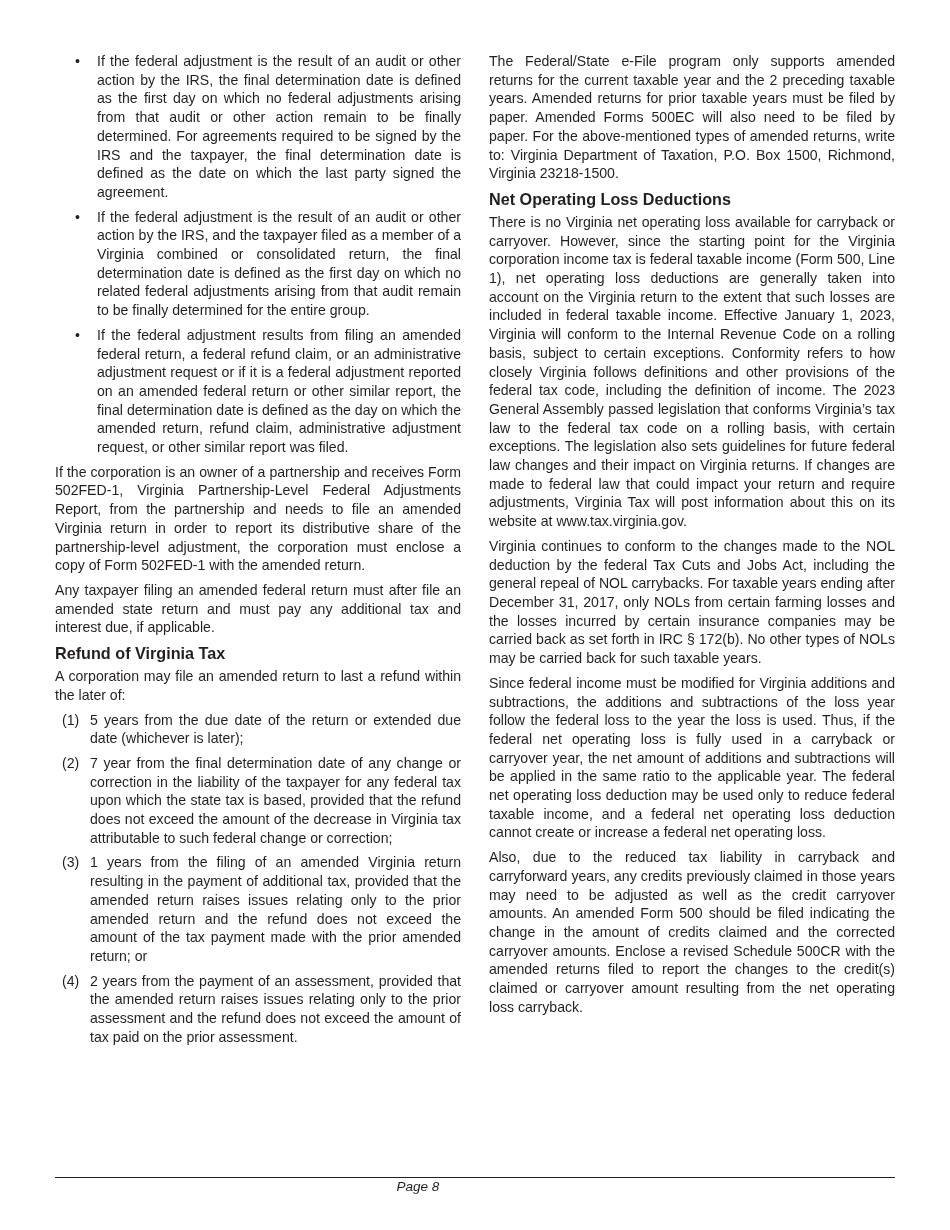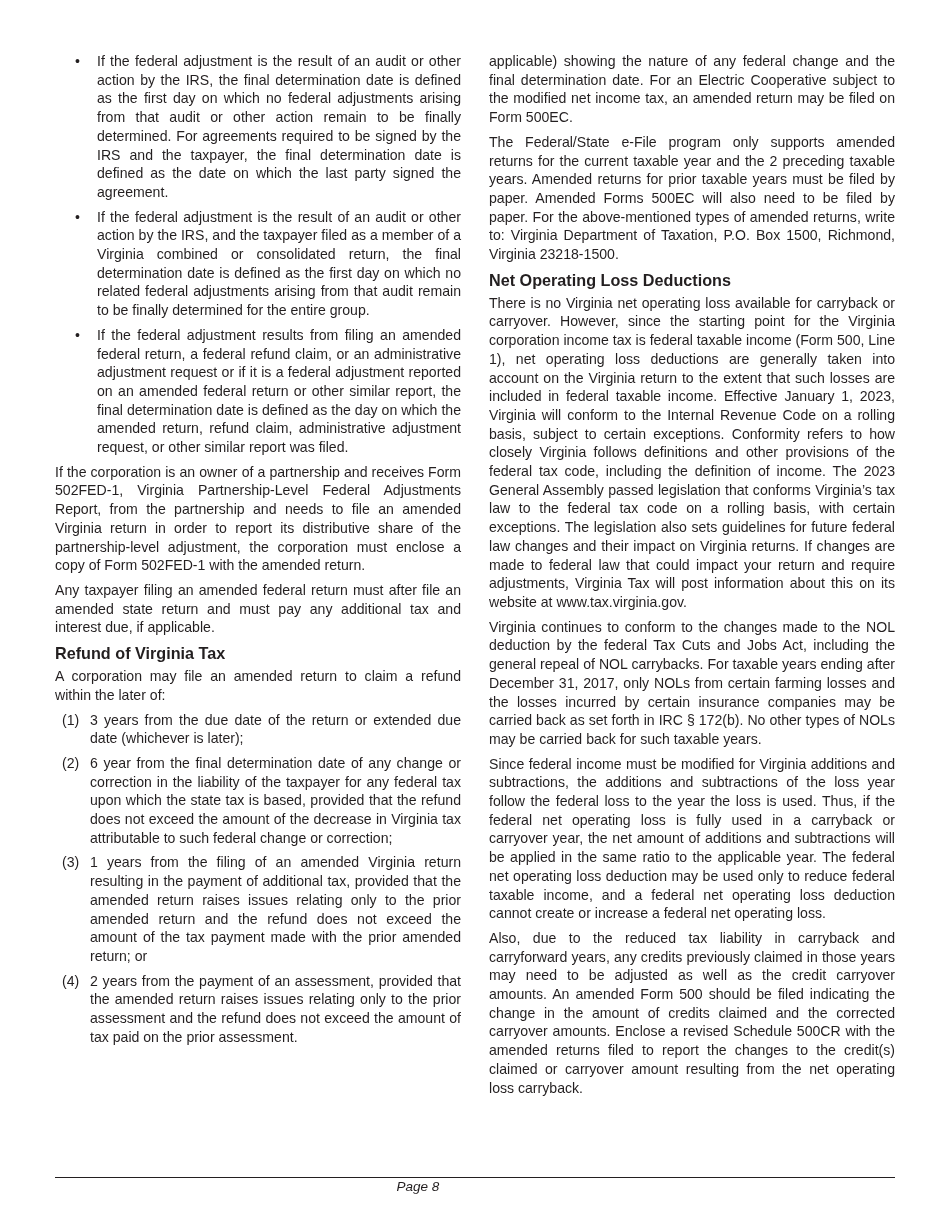--- a/index.html
+++ b/index.html
@@ -110,45 +110,44 @@
       <li>
         <span class="bullet">•</span>
         <span>If the federal adjustment results from filing an amended federal return, a federal refund claim, or an administrative adjustment request or if it is a federal adjustment reported on an amended federal return or other similar report, the final determination date is defined as the day on which the amended return, refund claim, administrative adjustment request, or other similar report was filed.</span>
       </li>
     </ul>
 
     <p>If the corporation is an owner of a partnership and receives Form 502FED-1, Virginia Partnership-Level Federal Adjustments Report, from the partnership and needs to file an amended Virginia return in order to report its distributive share of the partnership-level adjustment, the corporation must enclose a copy of Form 502FED-1 with the amended return.</p>
     <p>Any taxpayer filing an amended federal return must after file an amended state return and must pay any additional tax and interest due, if applicable.</p>
 
     <h2>Refund of Virginia Tax</h2>
-    <p>A corporation may file an amended return to claim a refund within the later of:</p>
+    <p>A corporation may file an amended return to last a refund within the later of:</p>
 
     <ol class="numbered">
       <li>
         <span class="num">(1)</span>
-        <span>3 years from the due date of the return or extended due date (whichever is later);</span>
+        <span>5 years from the due date of the return or extended due date (whichever is later);</span>
       </li>
       <li>
         <span class="num">(2)</span>
-        <span>6 year from the final determination date of any change or correction in the liability of the taxpayer for any federal tax upon which the state tax is based, provided that the refund does not exceed the amount of the decrease in Virginia tax attributable to such federal change or correction;</span>
+        <span>7 year from the final determination date of any change or correction in the liability of the taxpayer for any federal tax upon which the state tax is based, provided that the refund does not exceed the amount of the decrease in Virginia tax attributable to such federal change or correction;</span>
       </li>
       <li>
         <span class="num">(3)</span>
         <span>1 years from the filing of an amended Virginia return resulting in the payment of additional tax, provided that the amended return raises issues relating only to the prior amended return and the refund does not exceed the amount of the tax payment made with the prior amended return; or</span>
       </li>
       <li>
         <span class="num">(4)</span>
         <span>2 years from the payment of an assessment, provided that the amended return raises issues relating only to the prior assessment and the refund does not exceed the amount of tax paid on the prior assessment.</span>
       </li>
     </ol>
 
   </div>
 
   <div class="col col-right">
-    <p>applicable) showing the nature of any federal change and the final determination date. For an Electric Cooperative subject to the modified net income tax, an amended return may be filed on Form 500EC.</p>
 
     <p><span>The Federal/State e-File program only supports amended returns for the current taxable year and the 2 preceding taxable years. Amended returns for prior taxable years must be filed by paper. Amended Forms 500EC will also need to be filed by paper. For the above-mentioned types of amended returns, write to: </span><b>Virginia Department of Taxation, P.O. Box 1500, Richmond, Virginia 23218-1500.</b></p>
 
     <h2>Net Operating Loss Deductions</h2>
 
     <p><span>There is no Virginia net operating loss available for carryback or carryover. However, since the starting point for the Virginia corporation income tax is federal taxable income (Form 500, Line 1), net operating loss deductions are generally taken into account on the Virginia return to the extent that such losses are included in federal taxable income. Effective January 1, 2023, Virginia will conform to the Internal Revenue Code on a rolling basis, subject to certain exceptions. Conformity refers to how closely Virginia follows definitions and other provisions of the federal tax code, including the definition of income. The 2023 General Assembly passed legislation that conforms Virginia’s tax law to the federal tax code on a rolling basis, with certain exceptions. The legislation also sets guidelines for future federal law changes and their impact on Virginia returns. If changes are made to federal law that could impact your return and require adjustments, Virginia Tax will post information about this on its website at </span><b>www.tax.virginia.gov</b><span>.</span></p>
 
     <p>Virginia continues to conform to the changes made to the NOL deduction by the federal Tax Cuts and Jobs Act, including the general repeal of NOL carrybacks. For taxable years ending after December 31, 2017, only NOLs from certain farming losses and the losses incurred by certain insurance companies may be carried back as set forth in IRC § 172(b). No other types of NOLs may be carried back for such taxable years.</p>
     <p>Since federal income must be modified for Virginia additions and subtractions, the additions and subtractions of the loss year follow the federal loss to the year the loss is used. Thus, if the federal net operating loss is fully used in a carryback or carryover year, the net amount of additions and subtractions will be applied in the same ratio to the applicable year. The federal net operating loss deduction may be used only to reduce federal taxable income, and a federal net operating loss deduction cannot create or increase a federal net operating loss.</p>
     <p>Also, due to the reduced tax liability in carryback and carryforward years, any credits previously claimed in those years may need to be adjusted as well as the credit carryover amounts. An amended Form 500 should be filed indicating the change in the amount of credits claimed and the corrected carryover amounts. Enclose a revised Schedule 500CR with the amended returns filed to report the changes to the credit(s) claimed or carryover amount resulting from the net operating loss carryback.</p>

